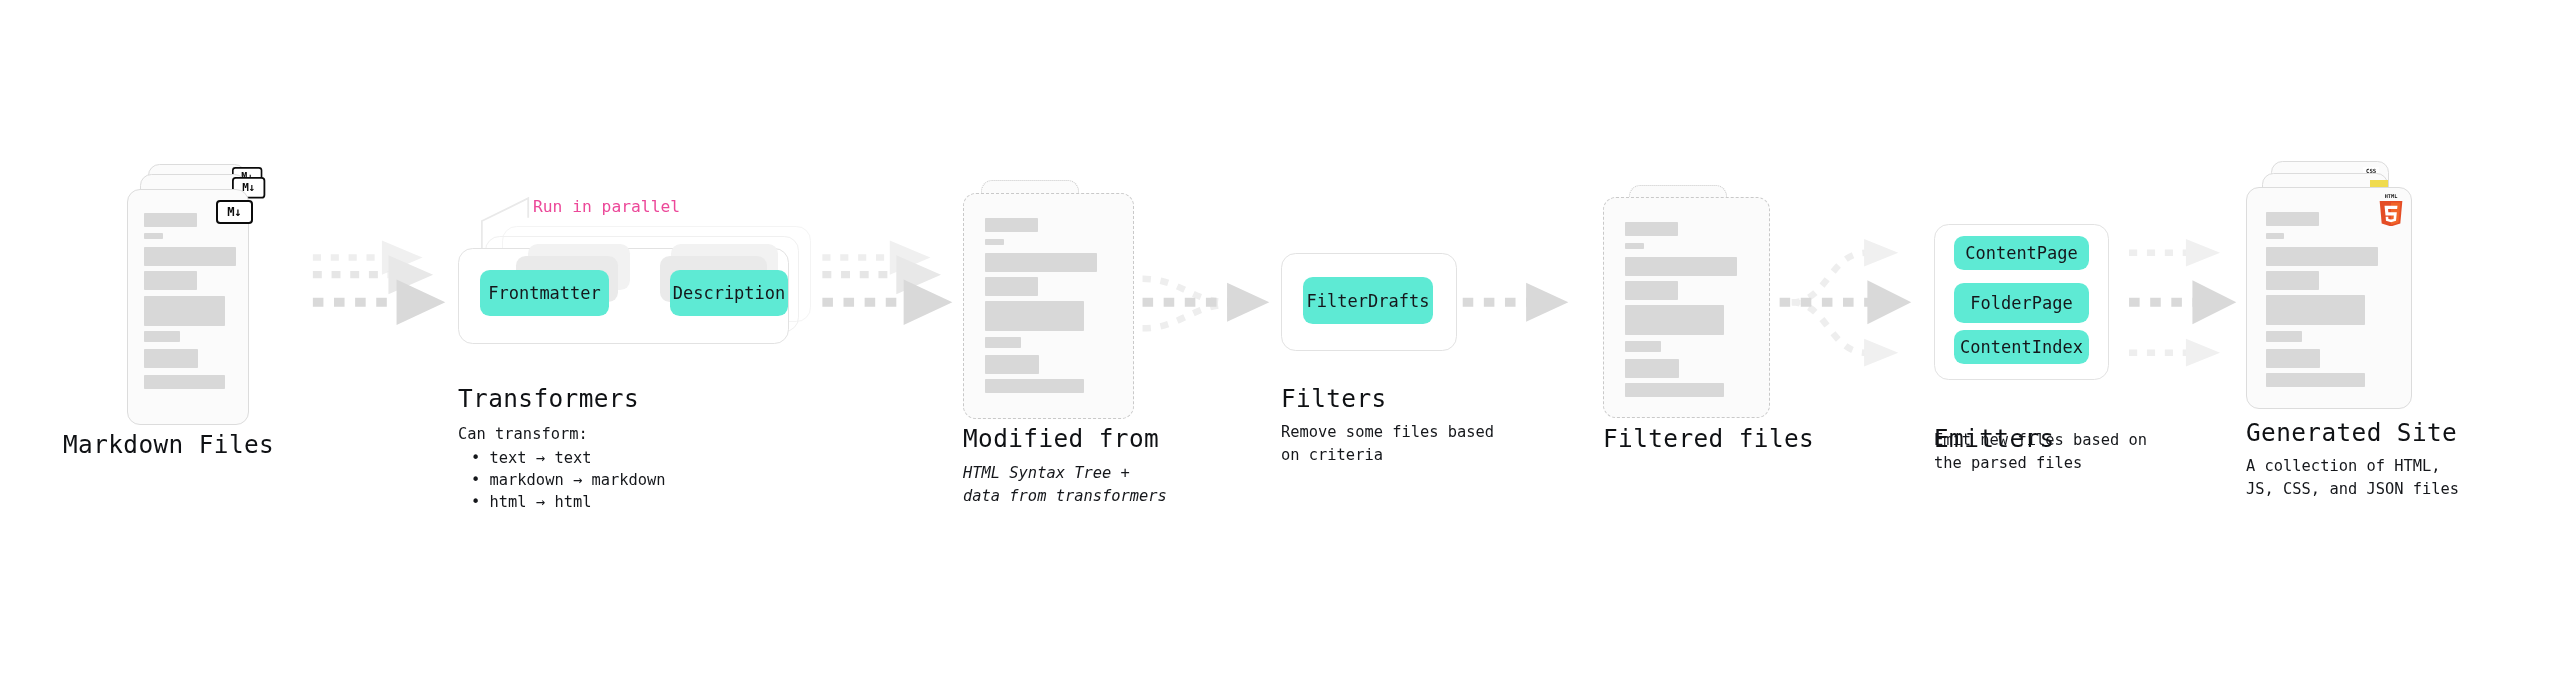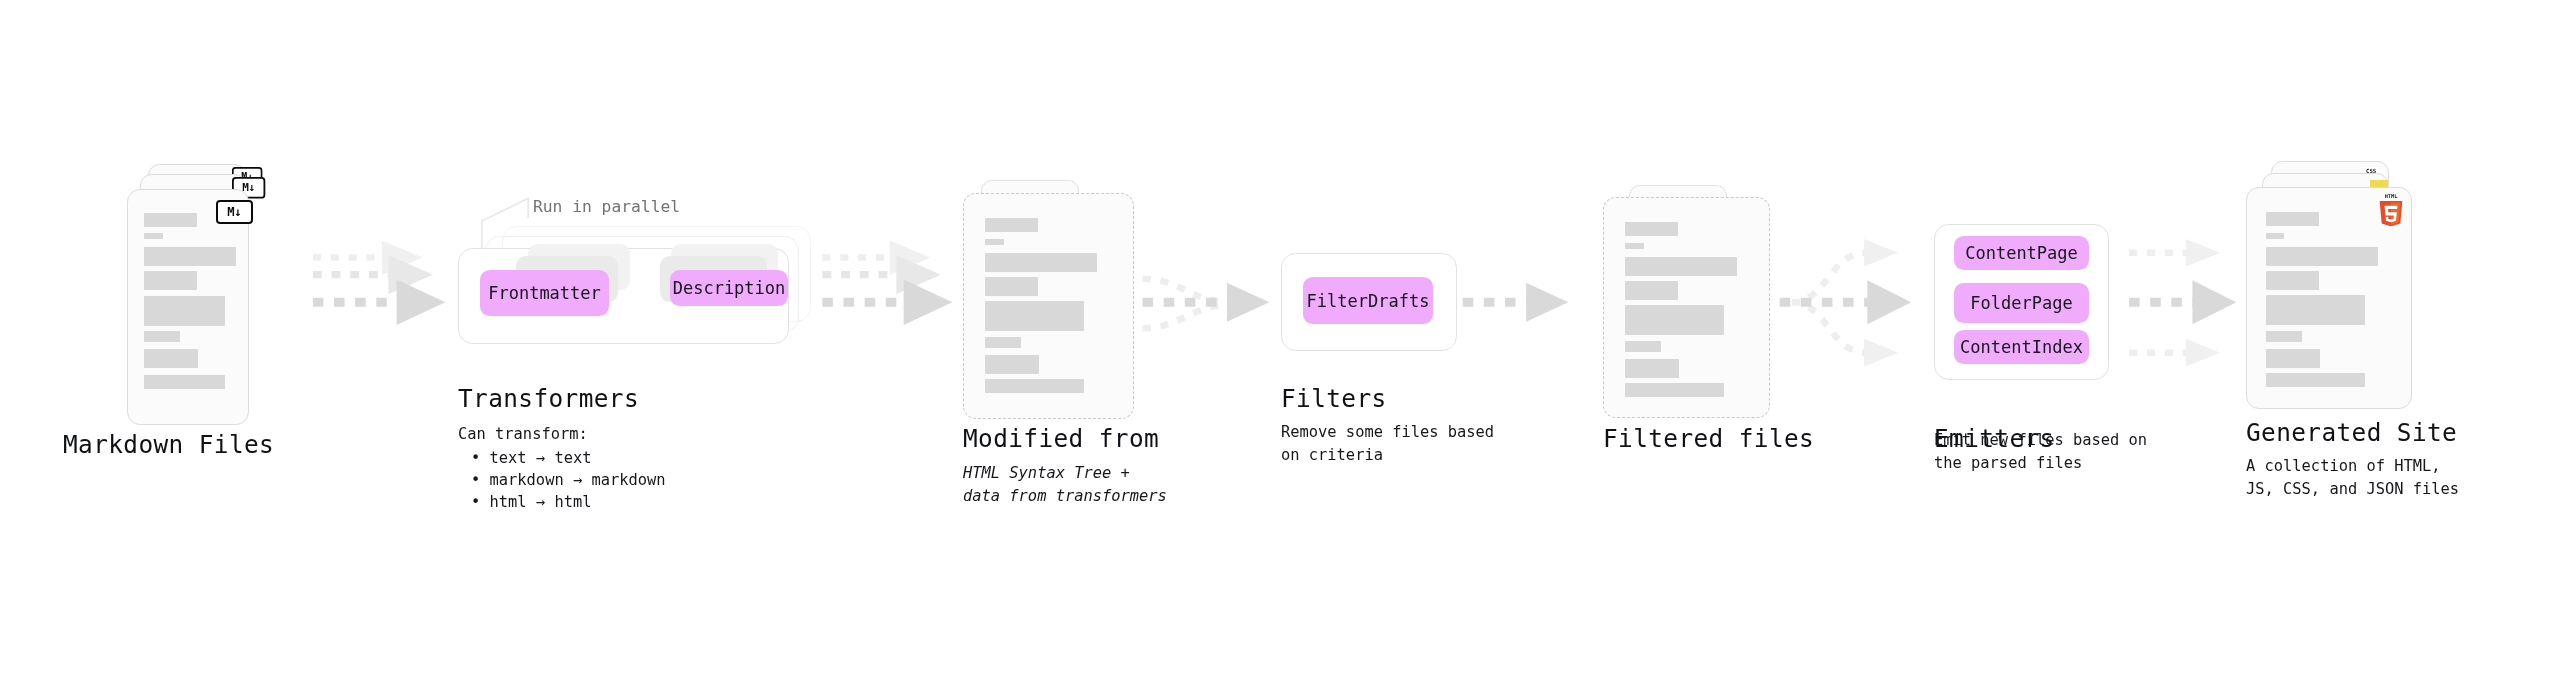--- a/index.html
+++ b/index.html
@@ -112,36 +112,36 @@
     border: 1.5px solid #e2e2e2;
     border-radius: 14.6px;
     background: #ffffff;
   }
   .procbox.ghost1 { border-color: #f0f0f0; background: transparent; }
   .procbox.ghost2 { border-color: #f4f4f4; background: transparent; }
 
   .chip {
     position: absolute;
     box-sizing: border-box;
-    background: #f0abfc;
+    background: #5eead4;
     border-radius: 9.8px;
     display: flex;
     align-items: center;
     justify-content: center;
     font-size: 17px;
     color: #15171b;
     white-space: nowrap;
   }
   .chip.ghost1 { background: #eaeaea; }
   .chip.ghost2 { background: #f2f2f2; }
 
   .parallel-label {
     position: absolute;
     font-size: 16.3px;
-    color: #737373;
+    color: #ec4899;
     white-space: nowrap;
   }
 
   
   .svg-layer {
     position: absolute;
     left: 0;
     top: 0;
     width: 2576px;
     height: 681px;
@@ -272,21 +272,21 @@
     <div class="procbox ghost1" style="left:485px; top:236px; width:314px; height:96px;"></div>
     <div class="procbox" style="left:458px; top:248px; width:331px; height:96px;"></div>
 
     <div class="chip ghost2" style="left:528px; top:244px; width:102px; height:46px;"></div>
     <div class="chip ghost2" style="left:671px; top:244px; width:107px; height:46px;"></div>
 
     <div class="chip ghost1" style="left:516px; top:256px; width:102px; height:46px;"></div>
     <div class="chip ghost1" style="left:660px; top:256px; width:107px; height:46px;"></div>
 
     <div class="chip" style="left:480px; top:270px; width:129px; height:46px;">Frontmatter</div>
-    <div class="chip" style="left:670px; top:270px; width:118px; height:36px;">Description</div>
+    <div class="chip" style="left:670px; top:270px; width:118px; height:46px;">Description</div>
 
     <div class="stage-title" style="left:458px; top:384px;">Transformers</div>
 
     <div class="stage-sub" style="left:458px; top:423px;">Can transform:</div>
 
     <div class="bullet-list" style="left:471px; top:447px;">• text → text</div>
     <div class="bullet-list" style="left:471px; top:469px;">• markdown → markdown</div>
     <div class="bullet-list" style="left:471px; top:491px;">• html → html</div>
   </div>
 

